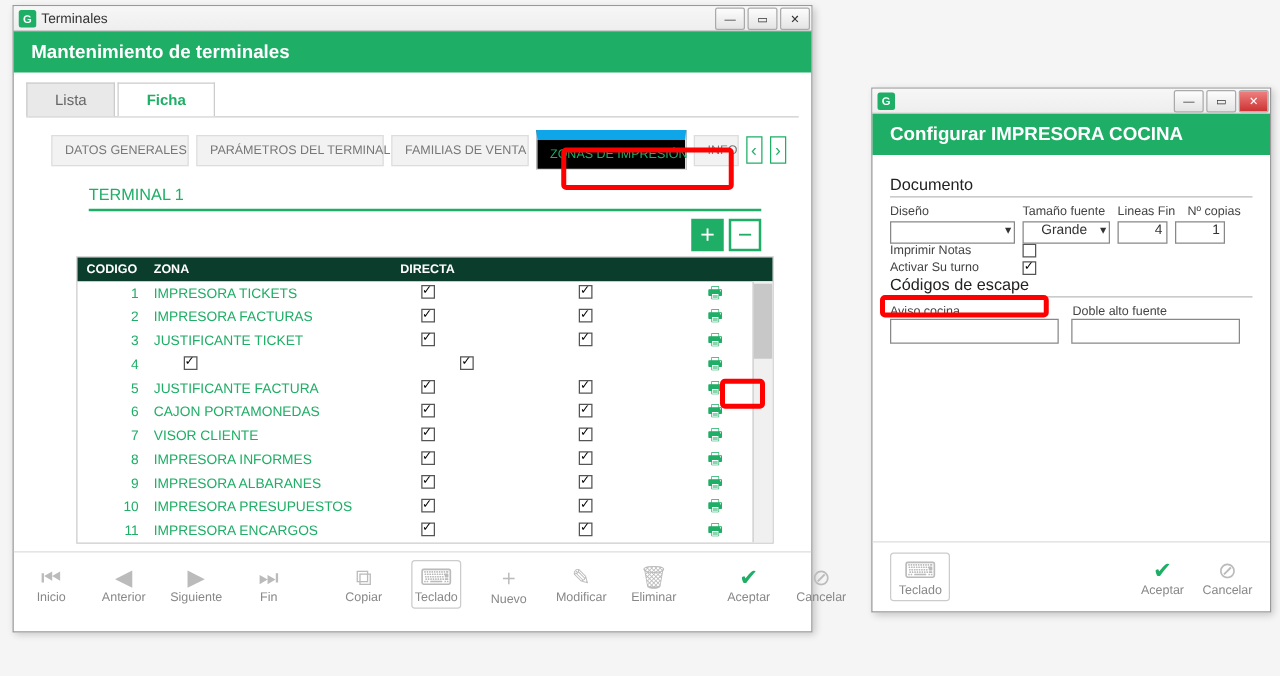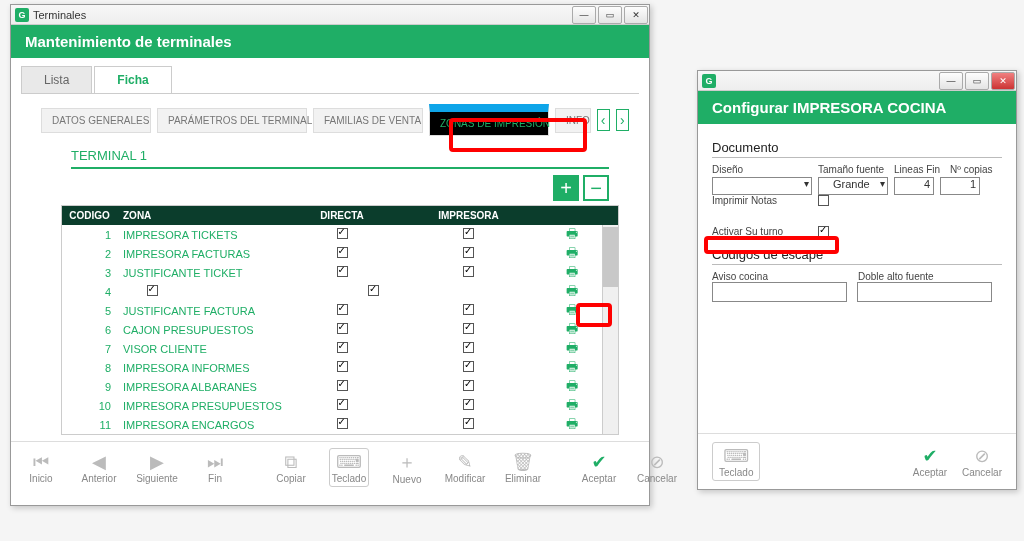--- a/index.html
+++ b/index.html
@@ -95,21 +95,20 @@
   <div class="addremove">
     <div class="sqbtn">+</div>
     <div class="sqbtn minus">−</div>
   </div>
 
   <div class="grid">
     <div class="ghead">
       <div class="c-cod">CODIGO</div>
       <div class="c-zona">ZONA</div>
       <div class="c-dir">DIRECTA</div>
-      <div class="c-imp">IMPRESORA</div>
       <div class="c-act"></div>
         <div class="c-scr"></div>
     </div>
     <div class="gbody" id="gbody">
       <div class="grow">
           <div class="c-cod">1</div>
           <div class="c-zona">IMPRESORA TICKETS</div>
           <div class="c-dir"><span class="chk on"></span></div>
           <div class="c-imp"><span class="chk on"></span></div>
           <div class="c-act"><span class="prn-icon">🖶</span></div>
@@ -141,21 +140,21 @@
         <div class="grow">
           <div class="c-cod">5</div>
           <div class="c-zona">JUSTIFICANTE FACTURA</div>
           <div class="c-dir"><span class="chk on"></span></div>
           <div class="c-imp"><span class="chk on"></span></div>
           <div class="c-act"><span class="prn-icon">🖶</span></div>
           <div class="c-scr"></div>
         </div>
         <div class="grow">
           <div class="c-cod">6</div>
-          <div class="c-zona">CAJON PRESUPUESTOS</div>
+          <div class="c-zona">CAJON PORTAMONEDAS</div>
           <div class="c-dir"><span class="chk on"></span></div>
           <div class="c-imp"><span class="chk on"></span></div>
           <div class="c-act"><span class="prn-icon">🖶</span></div>
           <div class="c-scr"></div>
         </div>
         <div class="grow">
           <div class="c-cod">7</div>
           <div class="c-zona">VISOR CLIENTE</div>
           <div class="c-dir"><span class="chk on"></span></div>
           <div class="c-imp"><span class="chk on"></span></div>
@@ -283,26 +282,26 @@
       <div class="combo" style="width:100px"></div>
       <div class="combo" style="width:70px">Grande</div>
       <div class="numbox">4</div>
       <div class="numbox">1</div>
     </div>
 
     <div class="cfg-row" style="margin-top:0;">
       <span class="lbl" style="width:100px">Imprimir Notas</span>
       <span class="chk"></span>
     </div>
-    <div class="cfg-row" style="margin-top:20px; position:relative;">
+    <div class="cfg-row" style="margin-top:3px; position:relative;">
       <span class="lbl" style="width:100px">Activar Su turno</span>
       <span class="chk on"></span>
     </div>
 
-    <div class="sect-title" style="margin-top:10px">Códigos de escape</div>
+    <div class="sect-title" style="margin-top:0">Códigos de escape</div>
     <div class="sect-line"></div>
     <div class="cfg-row">
       <span class="lbl" style="width:140px">Aviso cocina</span>
       <span class="lbl">Doble alto fuente</span>
     </div>
     <div class="cfg-row" style="gap:10px;">
       <div class="txt" style="width:135px"></div>
       <div class="txt" style="width:135px"></div>
     </div>
   </div>

